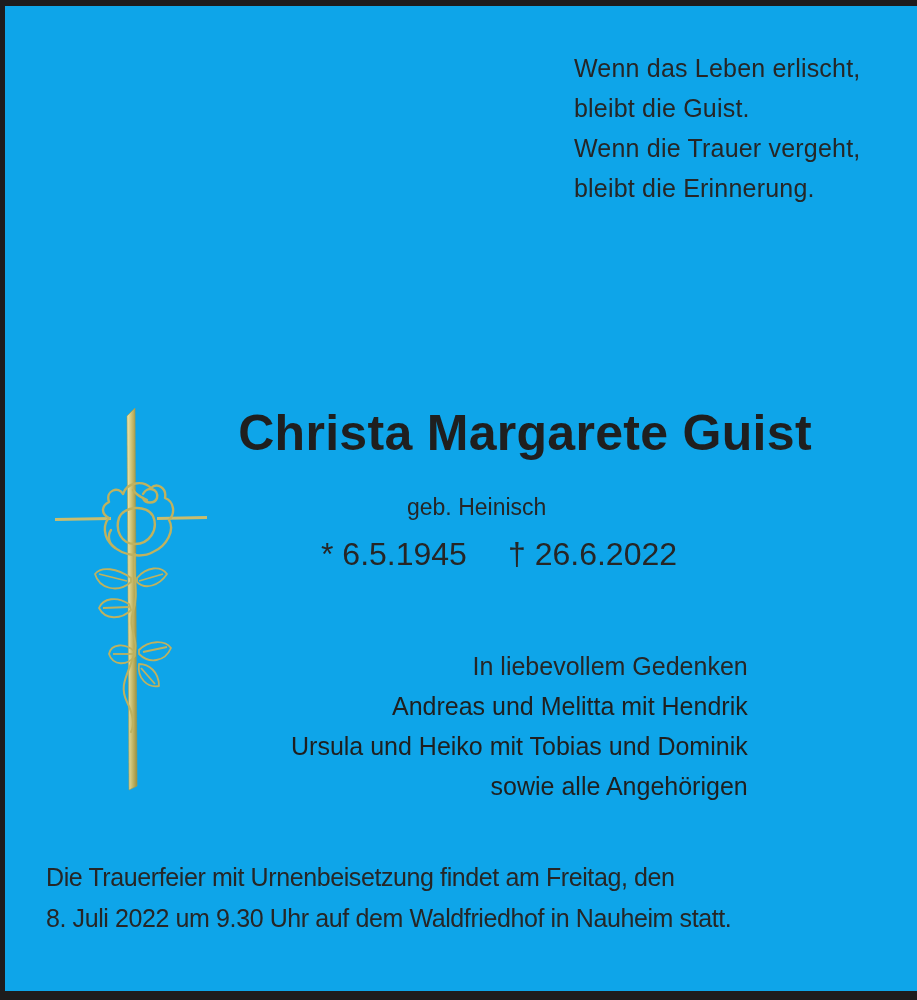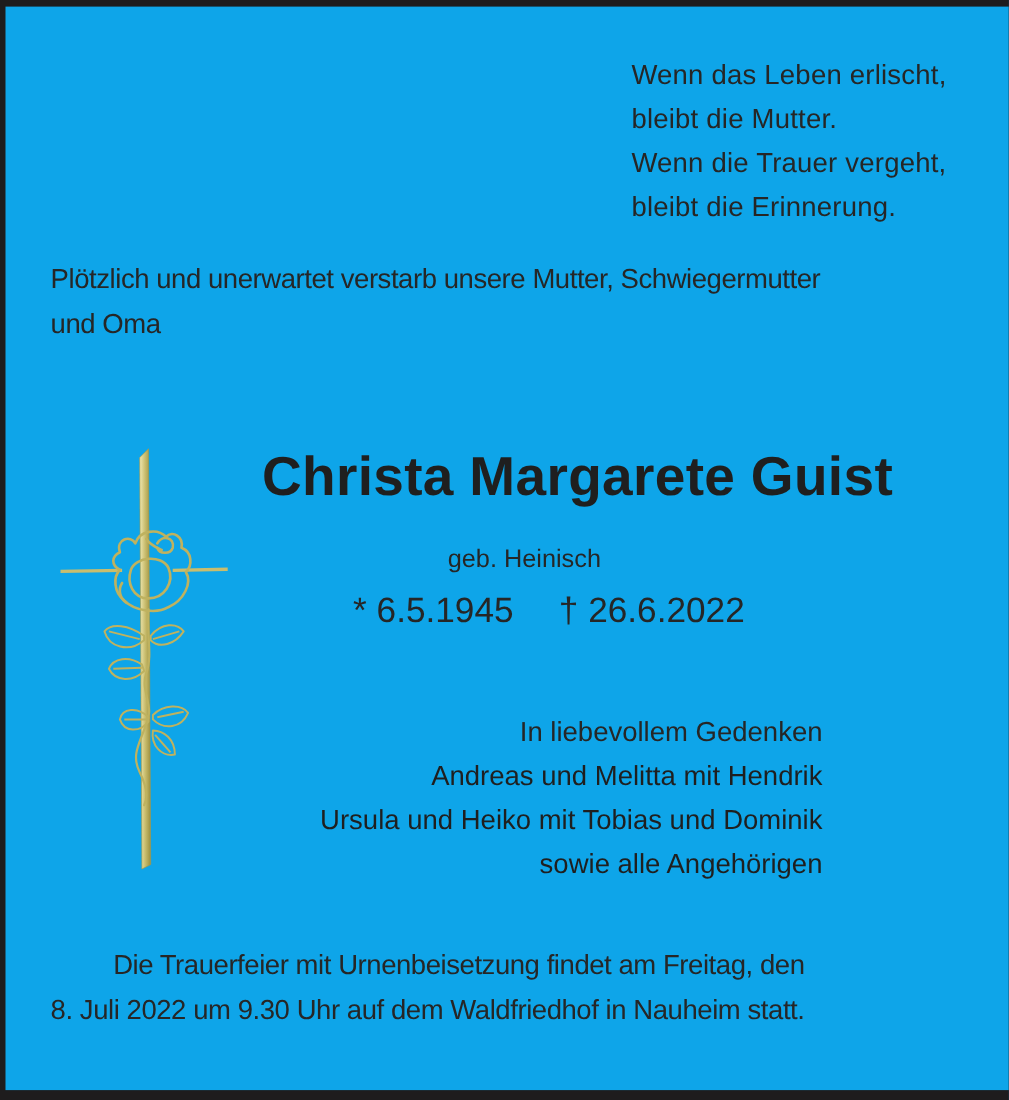--- a/index.html
+++ b/index.html
@@ -80,45 +80,41 @@
     .mourners div { height: 40px; text-align: right; }
     .mourners .lead { font-weight: normal; }
     .mourners .bold { font-weight: normal; color: #1f1f1f; }
     .service {
       left: 41px;
       top: 851px;
       font-size: 25px;
       line-height: 41px;
       letter-spacing: -0.4px;
     }
-    .service div { height: 41px; text-align: right; }
+    .service div { height: 41px; }
     .cross {
       position: absolute;
       left: 42px;
       top: 400px;
       width: 170px;
       height: 385px;
     }
   </style>
 </head>
 <body>
 
 <div class="ad-frame">
 
   <div class="txt poem">
     <div>Wenn das Leben erlischt,</div>
-    <div>bleibt die Mutter.</div>
+    <div>bleibt die Guist.</div>
     <div>Wenn die Trauer vergeht,</div>
     <div>bleibt die Erinnerung.</div>
   </div>
 
-  <div class="txt intro">
-    <div>Plötzlich und unerwartet verstarb unsere Mutter, Schwiegermutter</div>
-    <div>und Oma</div>
-  </div>
 
   <svg class="cross" viewBox="0 0 170 385" xmlns="http://www.w3.org/2000/svg">
     <defs>
       <linearGradient id="goldV" x1="0" x2="1" y1="0" y2="0">
         <stop offset="0" stop-color="#efe7b0"></stop>
         <stop offset="0.5" stop-color="#c9bd6e"></stop>
         <stop offset="1" stop-color="#9c8f3e"></stop>
       </linearGradient>
     </defs>
 

